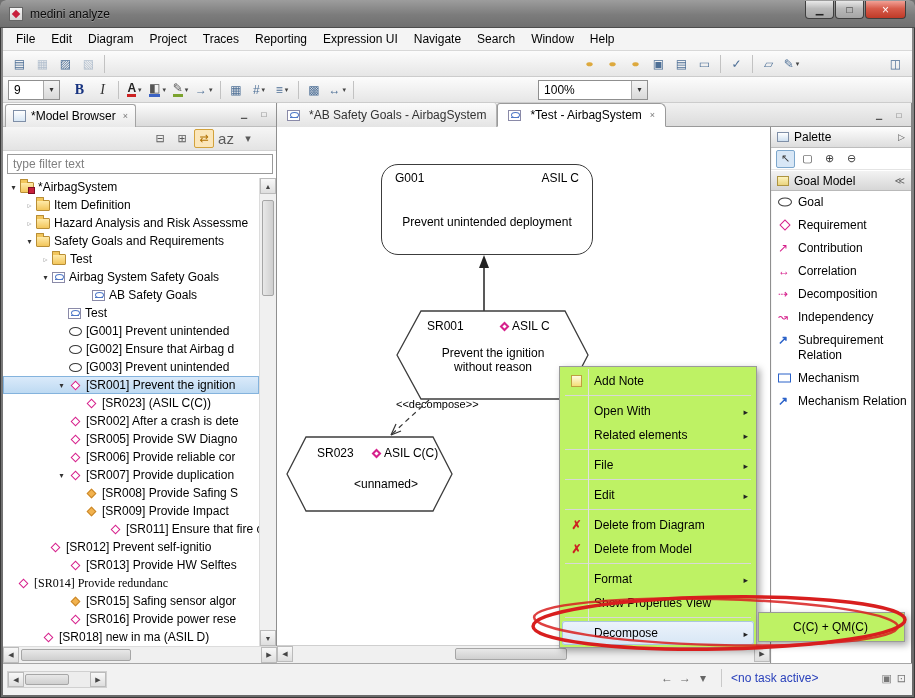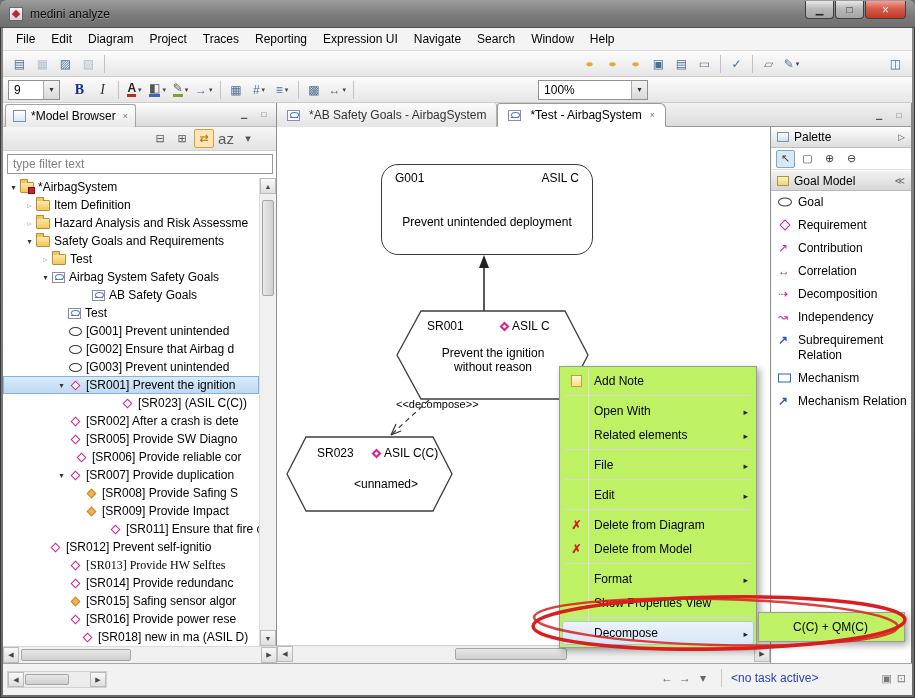--- a/index.html
+++ b/index.html
@@ -351,36 +351,36 @@
       <div class="tree-row" style="padding-left: 52px;">
         <span class="tw-arrow"></span>
         <span class="ti ti-goal"></span>
         <span class="tree-label">[G003] Prevent unintended</span>
       </div>
       <div class="tree-row selected" style="padding-left: 52px;">
         <span class="tw-arrow">▾</span>
         <span class="ti ti-req"></span>
         <span class="tree-label">[SR001] Prevent the ignition</span>
       </div>
-      <div class="tree-row" style="padding-left: 104px;">
+      <div class="tree-row" style="padding-left: 68px;">
         <span class="tw-arrow"></span>
         <span class="ti ti-req"></span>
         <span class="tree-label">[SR023]  (ASIL C(C))</span>
       </div>
       <div class="tree-row" style="padding-left: 52px;">
         <span class="tw-arrow"></span>
         <span class="ti ti-req"></span>
         <span class="tree-label">[SR002] After a crash is dete</span>
       </div>
       <div class="tree-row" style="padding-left: 52px;">
         <span class="tw-arrow"></span>
         <span class="ti ti-req"></span>
         <span class="tree-label">[SR005] Provide SW Diagno</span>
       </div>
-      <div class="tree-row" style="padding-left: 52px; margin-left: 6px;">
+      <div class="tree-row" style="padding-left: 52px;">
         <span class="tw-arrow"></span>
         <span class="ti ti-req"></span>
         <span class="tree-label">[SR006] Provide reliable cor</span>
       </div>
       <div class="tree-row" style="padding-left: 52px;">
         <span class="tw-arrow">▾</span>
         <span class="ti ti-req"></span>
         <span class="tree-label">[SR007] Provide duplication</span>
       </div>
       <div class="tree-row" style="padding-left: 68px;">
@@ -396,41 +396,41 @@
       <div class="tree-row" style="padding-left: 52px; margin-left: 40px;">
         <span class="tw-arrow"></span>
         <span class="ti ti-req"></span>
         <span class="tree-label">[SR011] Ensure that fire con</span>
       </div>
       <div class="tree-row" style="padding-left: 32px;">
         <span class="tw-arrow"></span>
         <span class="ti ti-req"></span>
         <span class="tree-label">[SR012] Prevent self-ignitio</span>
       </div>
-      <div class="tree-row" style="padding-left: 52px; font-family: Liberation Serif, serif;">
+      <div class="tree-row" style="padding-left: 52px;">
         <span class="tw-arrow"></span>
         <span class="ti ti-req"></span>
         <span class="tree-label">[SR013] Provide HW Selftes</span>
       </div>
-      <div class="tree-row" style="padding-left: 52px;">
+      <div class="tree-row" style=" font-family: Liberation Serif, serif;">
         <span class="tw-arrow"></span>
         <span class="ti ti-req"></span>
         <span class="tree-label">[SR014] Provide redundanc</span>
       </div>
       <div class="tree-row" style="padding-left: 52px;">
         <span class="tw-arrow"></span>
         <span class="ti ti-req-orange"></span>
         <span class="tree-label">[SR015] Safing sensor algor</span>
       </div>
       <div class="tree-row" style="padding-left: 52px;">
         <span class="tw-arrow"></span>
         <span class="ti ti-req"></span>
         <span class="tree-label">[SR016] Provide power rese</span>
       </div>
-      <div class="tree-row" style="padding-left: 64px;">
+      <div class="tree-row" style="padding-left: 25px;">
         <span class="tw-arrow"></span>
         <span class="ti ti-req"></span>
         <span class="tree-label">[SR018] new in ma (ASIL D)</span>
       </div>
     </div>
   <div id="lp-vscroll" class="scrollbar">
     <span class="sb-btn" style="left:0;top:0">▲</span>
     <div class="sb-thumb" style="left:2px;top:22px;width:12px;height:96px"></div>
     <span class="sb-btn" style="left:0;bottom:0">▼</span>
   </div>

